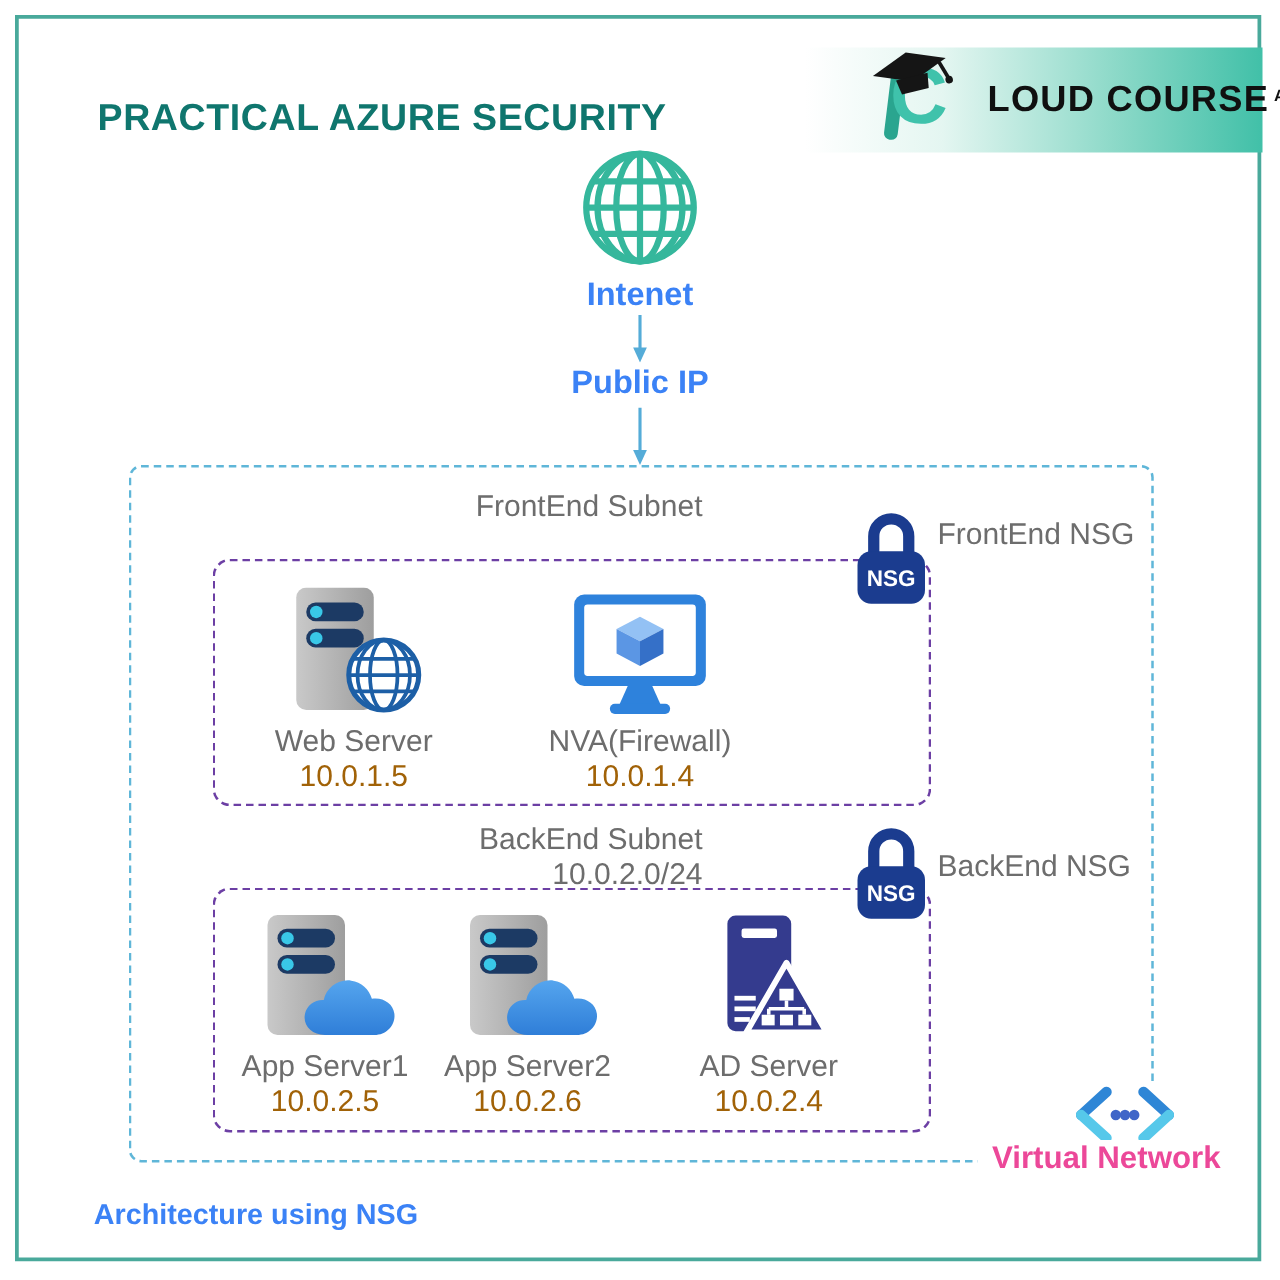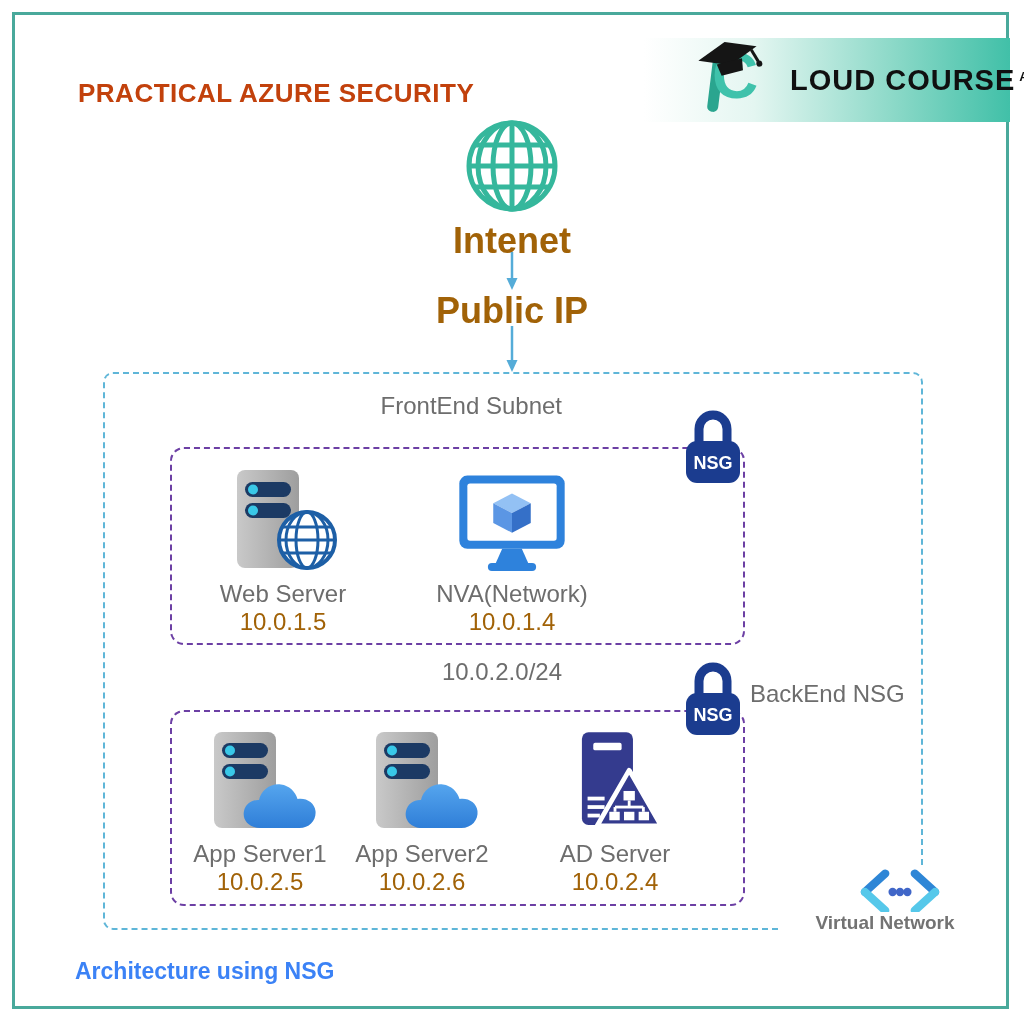--- a/index.html
+++ b/index.html
@@ -7,21 +7,21 @@
     position:relative;width:1024px;height:1024px;background:#ffffff;
     font-family:"Liberation Sans",sans-serif;overflow:hidden;
   }
   .abs{position:absolute;}
   
   .page-frame{
     left:12px;top:12px;width:997px;height:997px;
     border:3px solid #49A99B;box-sizing:border-box;pointer-events:none;
   }
   .main-title{
-    left:78px;top:78px;font-size:26px;font-weight:bold;color:#c2410c;
+    left:78px;top:78px;font-size:30px;font-weight:bold;color:#0f766e;
     letter-spacing:.5px;white-space:nowrap;
   }
   .footer-title{
     left:75px;top:958px;font-size:23px;font-weight:bold;color:#3b82f6;
     white-space:nowrap;
   }
   
   .logo-band{
     right:14px;top:38px;width:366px;height:84px;
     background:linear-gradient(90deg,#ffffff 0%,#e4f6f1 30%,#8cd9c8 68%,#41c0a8 100%);
@@ -35,41 +35,41 @@
   .logo-bar{
     position:absolute;left:14px;top:18px;width:11px;height:56px;border-radius:5px;
     background:#2AA58F;transform:rotate(7deg);
   }
   .logo-cap{position:absolute;left:-6px;top:-4px;}
   .logo-text{display:flex;margin-left:2px;}
   .logo-main{font-size:29px;font-weight:800;color:#101010;letter-spacing:1px;line-height:1.05;white-space:nowrap;}
   .logo-sub{font-size:13px;font-weight:bold;color:#101010;letter-spacing:9px;margin-top:4px;margin-left:4px;white-space:nowrap;}
   
   .blue-label{
-    font-size:36px;font-weight:600;color:#a16207;text-align:center;white-space:nowrap;
+    font-size:26px;font-weight:600;color:#3b82f6;text-align:center;white-space:nowrap;
   }
   
   .vnet-box{
     left:103px;top:372px;width:820px;height:558px;box-sizing:border-box;
     border:2px dashed #5FB6D8;border-radius:10px;
   }
   
   .subnet-box{
     box-sizing:border-box;border:2px dashed #6C3FA4;border-radius:14px;
   }
   .subnet-title{
     font-size:24px;color:#6D6D6D;text-align:right;line-height:1.15;white-space:nowrap;
   }
   .nsg-label{font-size:24px;color:#6D6D6D;white-space:nowrap;}
   .node{display:flex;flex-direction:column;align-items:center;}
   .node-label{font-size:24px;color:#6D6D6D;text-align:center;margin-top:8px;white-space:nowrap;line-height:1.15;}
   .node-ip{font-size:24px;color:#a16207;text-align:center;white-space:nowrap;line-height:1.15;}
   .vnet-tag{
-    left:782px;top:912px;width:206px;text-align:center;font-size:19px;font-weight:600;
-    color:#737373;background:#ffffff;white-space:nowrap;
+    left:782px;top:912px;width:206px;text-align:center;font-size:25px;font-weight:600;
+    color:#ec4899;background:#ffffff;white-space:nowrap;
   }
   .vnet-icon-wrap{left:850px;top:868px;background:#ffffff;padding:0 6px;}
 </style>
 </head>
 <body>
 
 <div id="stage">
 
   <div class="abs page-frame"></div>
 
@@ -126,20 +126,21 @@
     <div>FrontEnd Subnet</div>
   </div>
 
   <div class="abs subnet-box" style="left:170px;top:447px;width:575px;height:198px;"></div>
 
   <svg class="abs" style="left:682px;top:406px;" width="62" height="80" viewBox="0 0 62 80">
     <path d="M 17 38 V 23 a 14 14 0 0 1 28 0 V 38" fill="none" stroke="#1B3C8F" stroke-width="9"></path>
     <rect x="4" y="35" width="54" height="42" rx="11" fill="#1B3C8F"></rect>
     <text x="31" y="63" text-anchor="middle" font-size="18" font-weight="bold" fill="#ffffff" font-family="Liberation Sans, sans-serif">NSG</text>
   </svg>
+  <div class="abs nsg-label" style="left:750px;top:414px;">FrontEnd NSG</div>
 
   <div class="abs node" style="left:188px;top:470px;width:190px;">
     <svg width="120" height="102" viewBox="0 0 120 102">
       <defs>
         <linearGradient id="towerGrad1" x1="0" y1="0" x2="1" y2="0">
           <stop offset="0" stop-color="#C9C9C9"></stop>
             <stop offset="1" stop-color="#9E9E9E"></stop>
         </linearGradient>
       </defs>
       <rect x="14" y="0" width="62" height="98" rx="8" fill="url(#towerGrad1)"></rect>
@@ -163,25 +164,26 @@
   <div class="abs node" style="left:417px;top:472px;width:190px;">
     <svg width="118" height="100" viewBox="0 0 130 112">
       <rect x="6" y="4" width="118" height="82" rx="9" fill="#2E82DC"></rect>
       <rect x="15" y="13" width="100" height="64" rx="3" fill="#ffffff"></rect>
       <polygon points="65,24 86,35 65,46 44,35" fill="#93C1F4"></polygon>
       <polygon points="44,35 65,46 65,68 44,57" fill="#5B96E4"></polygon>
       <polygon points="86,35 65,46 65,68 86,57" fill="#3570C8"></polygon>
       <polygon points="54,86 76,86 84,104 46,104" fill="#2E82DC"></polygon>
       <rect x="38" y="102" width="54" height="9" rx="4.5" fill="#2E82DC"></rect>
     </svg>
-    <div class="node-label">NVA(Network)</div>
+    <div class="node-label">NVA(Firewall)</div>
     <div class="node-ip">10.0.1.4</div>
   </div>
 
   <div class="abs subnet-title" style="left:262px;top:658px;width:300px;">
+    <div>BackEnd Subnet</div>
     <div>10.0.2.0/24</div>
   </div>
 
   <div class="abs subnet-box" style="left:170px;top:710px;width:575px;height:196px;"></div>
 
   <svg class="abs" style="left:682px;top:658px;" width="62" height="80" viewBox="0 0 62 80">
     <path d="M 17 38 V 23 a 14 14 0 0 1 28 0 V 38" fill="none" stroke="#1B3C8F" stroke-width="9"></path>
     <rect x="4" y="35" width="54" height="42" rx="11" fill="#1B3C8F"></rect>
     <text x="31" y="63" text-anchor="middle" font-size="18" font-weight="bold" fill="#ffffff" font-family="Liberation Sans, sans-serif">NSG</text>
   </svg>

